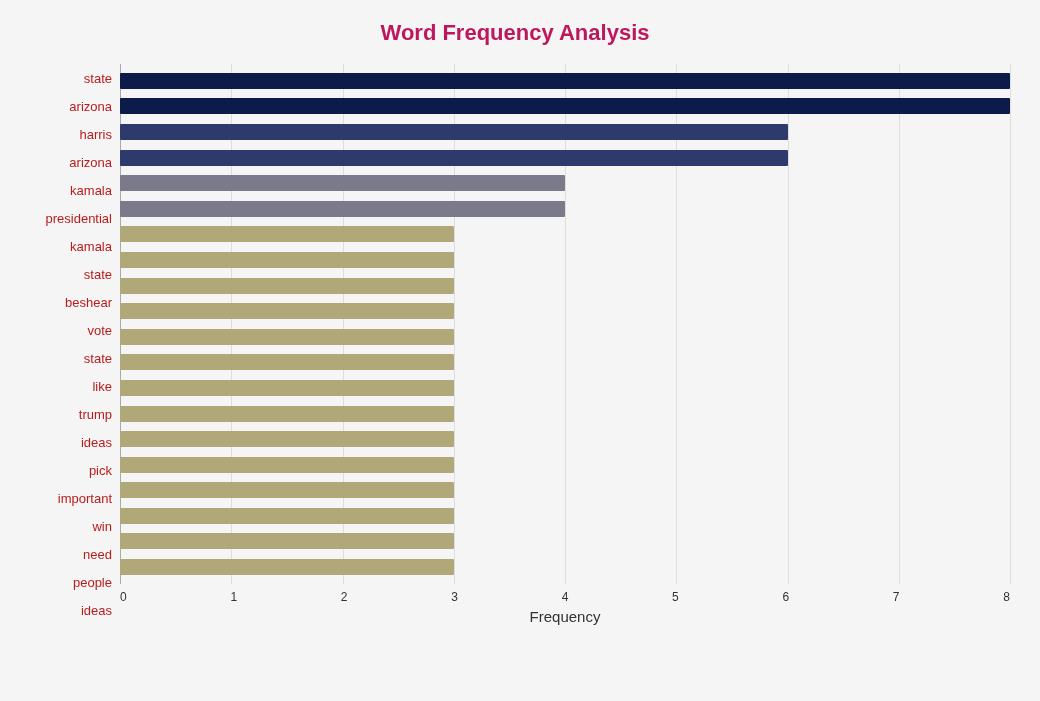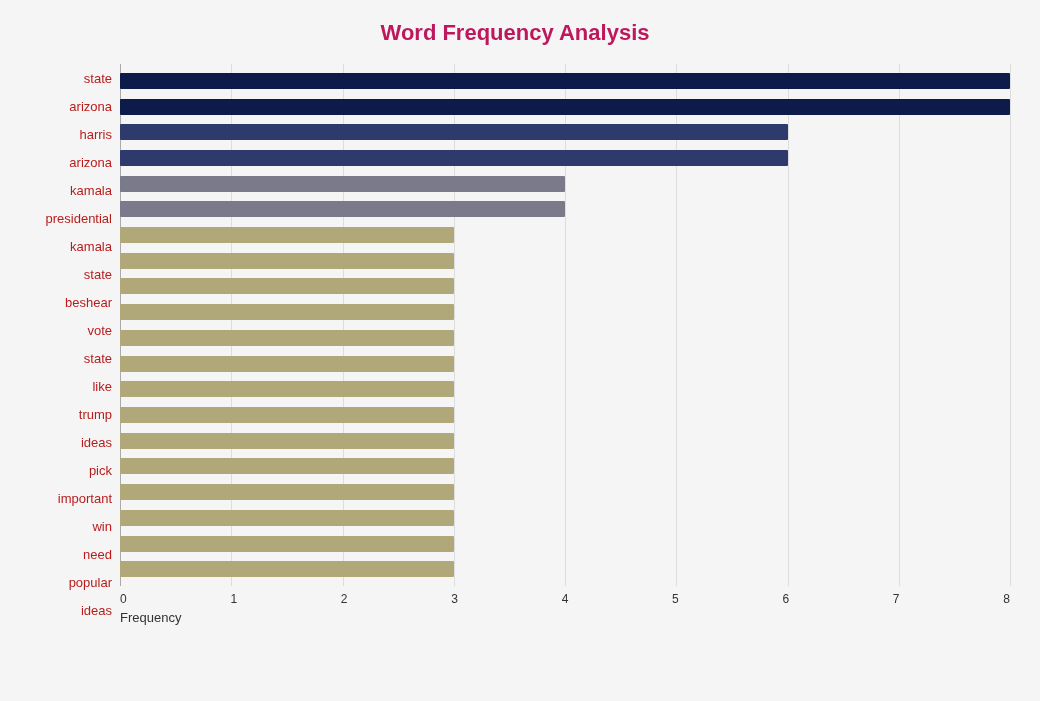--- a/index.html
+++ b/index.html
@@ -96,22 +96,22 @@
       justify-content: space-between;
       padding-top: 6px;
       padding-left: 0;
     }
     .x-tick {
       font-size: 12px;
       color: #333;
       text-align: center;
     }
     .x-label {
-      text-align: left;
-      font-size: 13px;
+      text-align: center;
+      font-size: 15px;
       color: #333;
       margin-top: 4px;
     }
   </style>
 </head>
 <body>
 
 <div class="chart-container">
   <div class="chart-title">Word Frequency Analysis</div>
   <div class="chart-area">
@@ -127,21 +127,21 @@
         <div class="y-label">beshear</div>
         <div class="y-label">vote</div>
         <div class="y-label">state</div>
         <div class="y-label">like</div>
         <div class="y-label">trump</div>
         <div class="y-label">ideas</div>
         <div class="y-label">pick</div>
         <div class="y-label">important</div>
         <div class="y-label">win</div>
         <div class="y-label">need</div>
-        <div class="y-label">popular</div>
+        <div class="y-label">people</div>
         <div class="y-label">ideas</div>
       </div>
     <div class="plot-area">
       <div class="grid-and-bars">
         <div class="grid-lines" id="grid-lines">
             <div class="grid-line" style="left: 0%; background: rgb(170, 170, 170);"></div>
             <div class="grid-line" style="left: 12.5%;"></div>
             <div class="grid-line" style="left: 25%;"></div>
             <div class="grid-line" style="left: 37.5%;"></div>
             <div class="grid-line" style="left: 50%;"></div>

